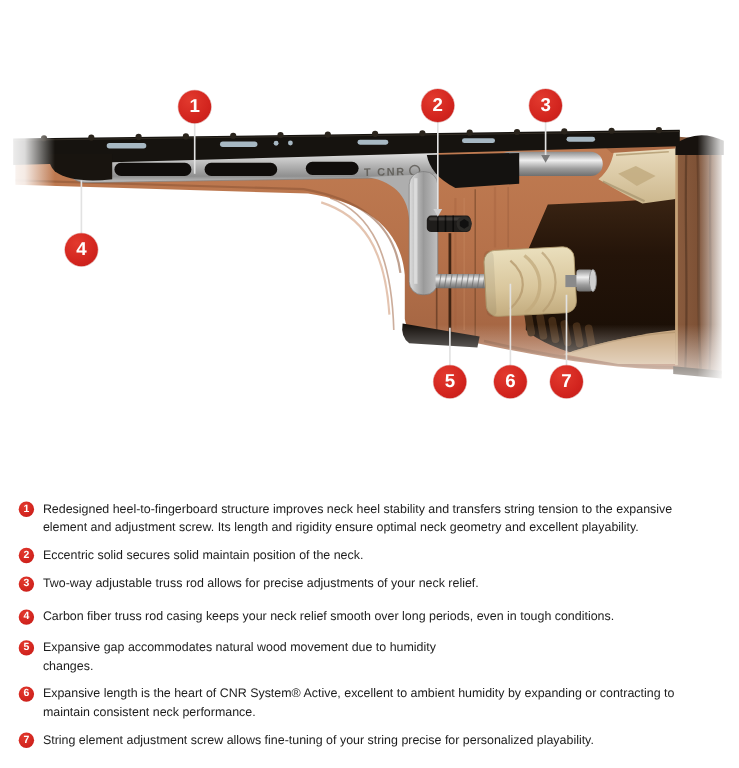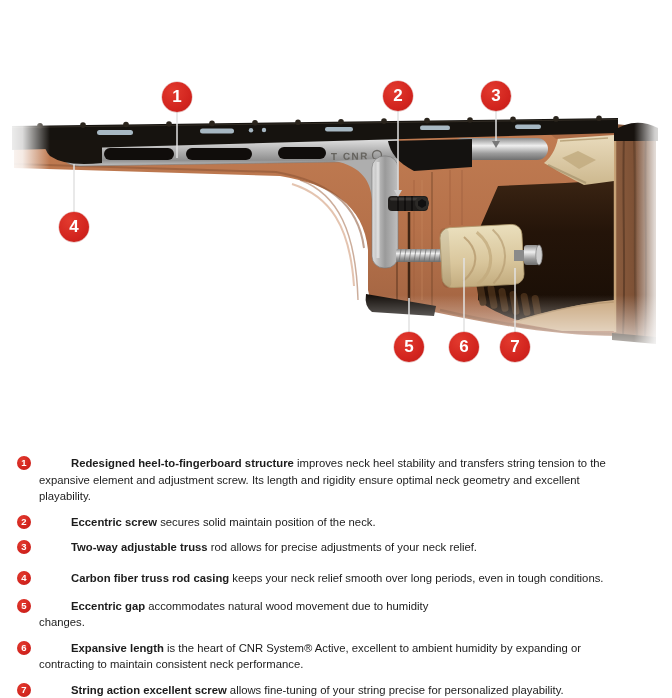--- a/index.html
+++ b/index.html
@@ -20,21 +20,21 @@
   .legend-item:nth-child(3){margin-bottom:14px;}
   .legend-item:nth-child(4){margin-bottom:11px;}
   .legend-item:nth-child(5) .legend-text{max-width:392px;}
   .bullet{
     flex:0 0 14px;width:14px;height:14px;border-radius:50%;
     background:radial-gradient(circle at 36% 30%, #e23a2e 0%, #d2241e 62%, #c01c18 100%);
     color:#fff;font-weight:bold;font-size:9.5px;line-height:14px;text-align:center;
     margin:1px 8px 0 0;
   }
   .legend-text{margin:0;font-size:11.3px;line-height:16.6px;}
-  .legend-text b{font-weight:bold;margin-left:32px;}
+  .legend-text b{font-weight:normal;}
   .legend-text .desc{white-space:pre-line;}
 </style>
 </head>
 <body>
 
 <div id="stage">
 
   <svg id="photo-svg" width="672" height="440" viewBox="0 0 672 440">
     <defs>
       <linearGradient id="gWood" x1="0" y1="0" x2="0" y2="1">
@@ -249,38 +249,38 @@
   <div class="callout" style="left:449px;top:332px">6</div>
   <div class="callout" style="left:500px;top:332px">7</div>
 
   <div class="legend">
     <div class="legend-item">
       <span class="bullet">1</span>
       <p class="legend-text"><b>Redesigned heel-to-fingerboard structure</b> <span class="desc">improves neck heel stability and transfers string tension to the expansive element and adjustment screw. Its length and rigidity ensure optimal neck geometry and excellent playability.</span></p>
     </div>
     <div class="legend-item">
       <span class="bullet">2</span>
-      <p class="legend-text"><b>Eccentric screw</b> <span class="desc">secures solid maintain position of the neck.</span></p>
+      <p class="legend-text"><b>Eccentric solid</b> <span class="desc">secures solid maintain position of the neck.</span></p>
     </div>
     <div class="legend-item">
       <span class="bullet">3</span>
       <p class="legend-text"><b>Two-way adjustable truss</b> <span class="desc">rod allows for precise adjustments of your neck relief.</span></p>
     </div>
     <div class="legend-item">
       <span class="bullet">4</span>
       <p class="legend-text"><b>Carbon fiber truss rod casing</b> <span class="desc">keeps your neck relief smooth over long periods, even in tough conditions.</span></p>
     </div>
     <div class="legend-item">
       <span class="bullet">5</span>
-      <p class="legend-text"><b>Eccentric gap</b> <span class="desc">accommodates natural wood movement due to humidity
+      <p class="legend-text"><b>Expansive gap</b> <span class="desc">accommodates natural wood movement due to humidity
 changes.</span></p>
     </div>
     <div class="legend-item">
       <span class="bullet">6</span>
       <p class="legend-text"><b>Expansive length</b> <span class="desc">is the heart of CNR System® Active, excellent to ambient humidity by expanding or contracting to maintain consistent neck performance.</span></p>
     </div>
     <div class="legend-item">
       <span class="bullet">7</span>
-      <p class="legend-text"><b>String action excellent screw</b> <span class="desc">allows fine-tuning of your string precise for personalized playability.</span></p>
+      <p class="legend-text"><b>String element adjustment screw</b> <span class="desc">allows fine-tuning of your string precise for personalized playability.</span></p>
     </div>
   </div>
 
 </div>
 
 </body></html>

